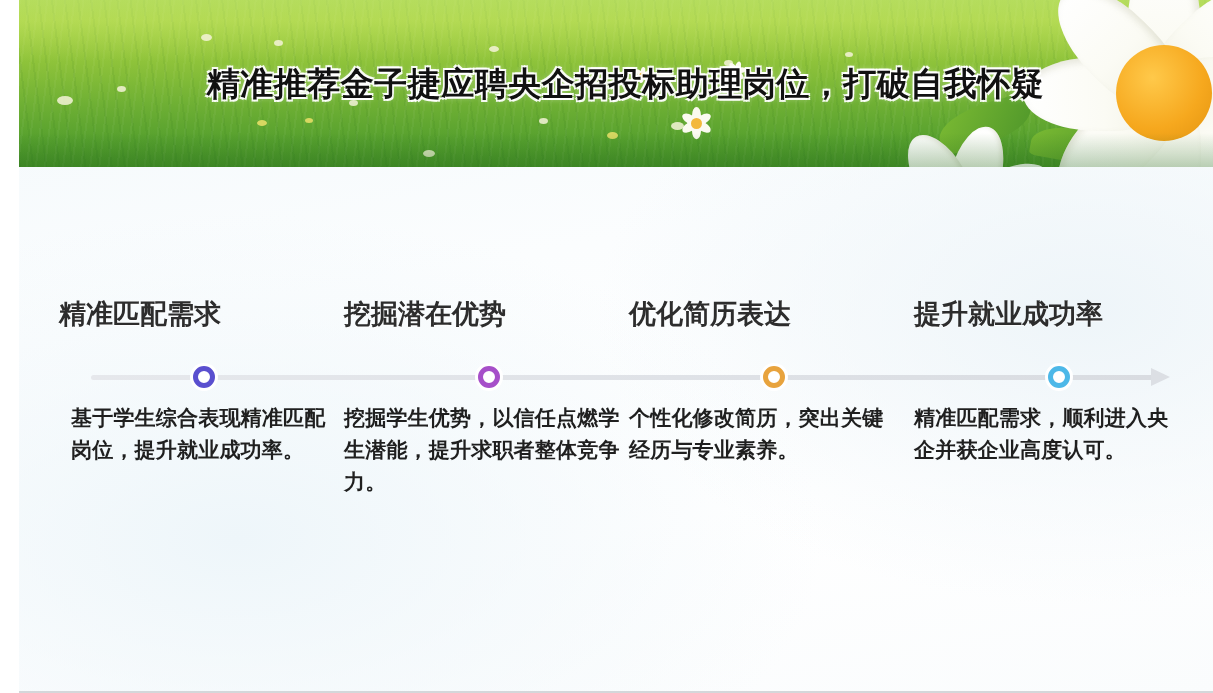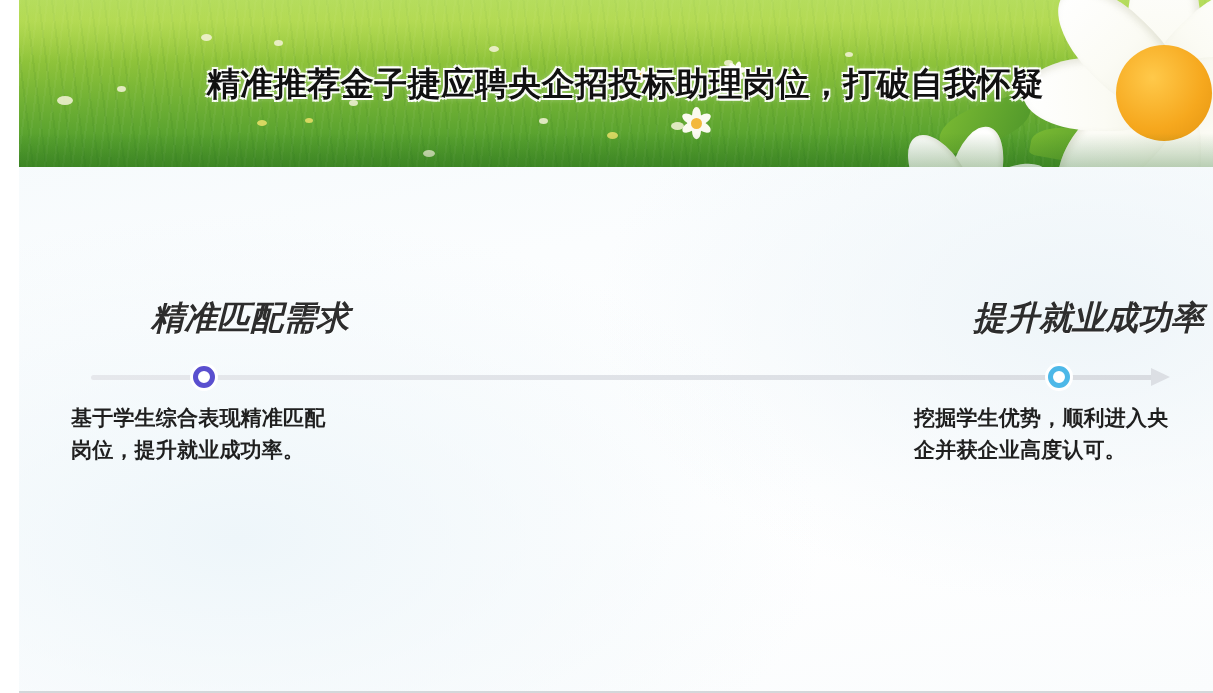--- a/index.html
+++ b/index.html
@@ -157,28 +157,27 @@
     border-bottom:9px solid transparent;
     border-left:19px solid #dcdfe4;
   }
 
   .step {
     position:absolute;
     top:0;
     width:290px;
   }
   .step-title {
-    font-size:33px;
+    font-size:27px;
     font-weight:bold;
     color:#2d2d2d;
-    text-align:right;
+    text-align:left;
     line-height:1.1;
     white-space:nowrap;
     text-shadow:0 1px 0 rgba(255,255,255,.8);
-    font-style:italic;
   }
   .marker {
     position:absolute;
     left:50%; top:63px;
     width:28px; height:28px;
     margin-left:-14px;
     border-radius:50%;
     display:flex; align-items:center; justify-content:center;
     background:#ffffff;
   }
@@ -297,24 +296,38 @@
     <div class="axis-arrow"></div>
 
     <div class="step step-1">
       <div class="step-title">精准匹配需求</div>
       <div class="marker">
         <div class="ring" style="border-color:#5a4fcf;"></div>
       </div>
       <div class="step-body">基于学生综合表现精准匹配岗位，提升就业成功率。</div>
     </div>
 
-
+    <div class="step step-2">
+      <div class="step-title">挖掘潜在优势</div>
+      <div class="marker">
+        <div class="ring" style="border-color:#a64fc9;"></div>
+      </div>
+      <div class="step-body">挖掘学生优势，以信任点燃学生潜能，提升求职者整体竞争力。</div>
+    </div>
+
+    <div class="step step-3">
+      <div class="step-title">优化简历表达</div>
+      <div class="marker">
+        <div class="ring" style="border-color:#e8a33d;"></div>
+      </div>
+      <div class="step-body">个性化修改简历，突出关键经历与专业素养。</div>
+    </div>
 
     <div class="step step-4">
       <div class="step-title">提升就业成功率</div>
       <div class="marker">
         <div class="ring" style="border-color:#4db8e8;"></div>
       </div>
-      <div class="step-body">挖掘学生优势，顺利进入央企并获企业高度认可。</div>
+      <div class="step-body">精准匹配需求，顺利进入央企并获企业高度认可。</div>
     </div>
 
   </div>
 </div>
 
 </body></html>

